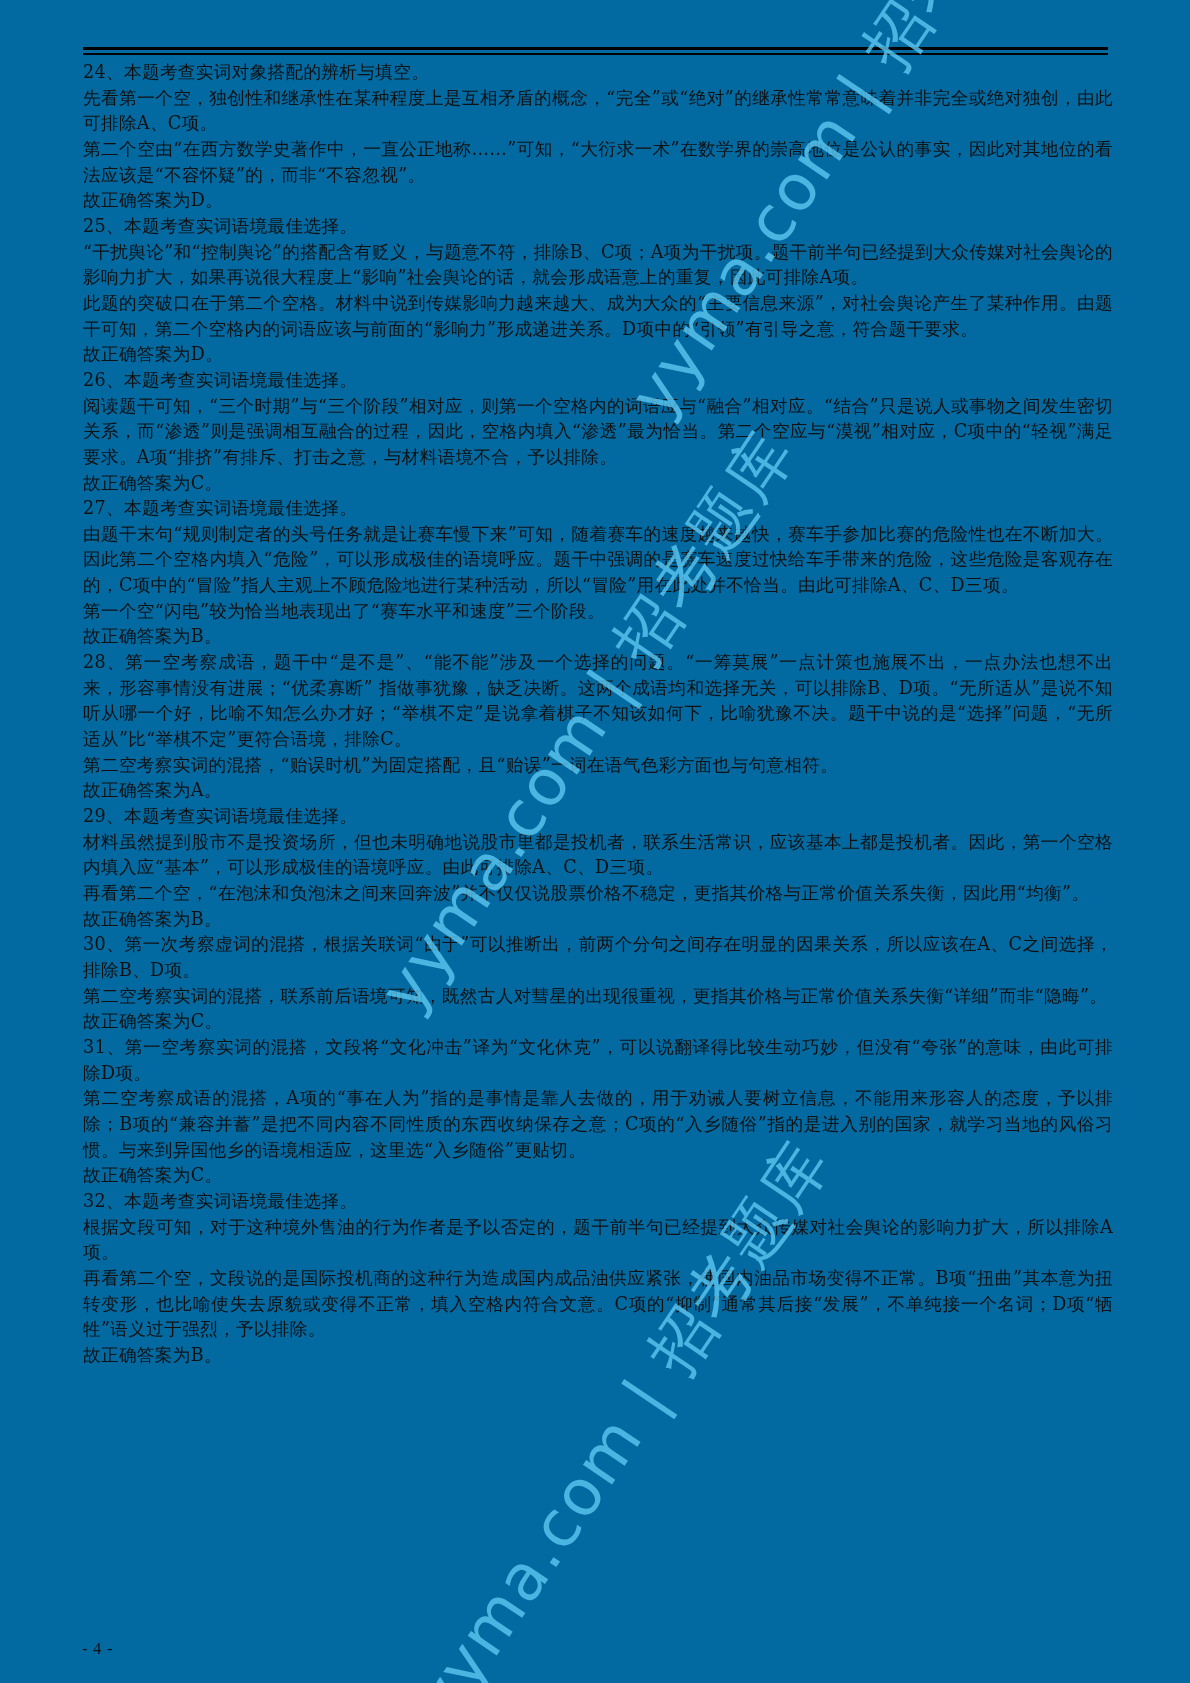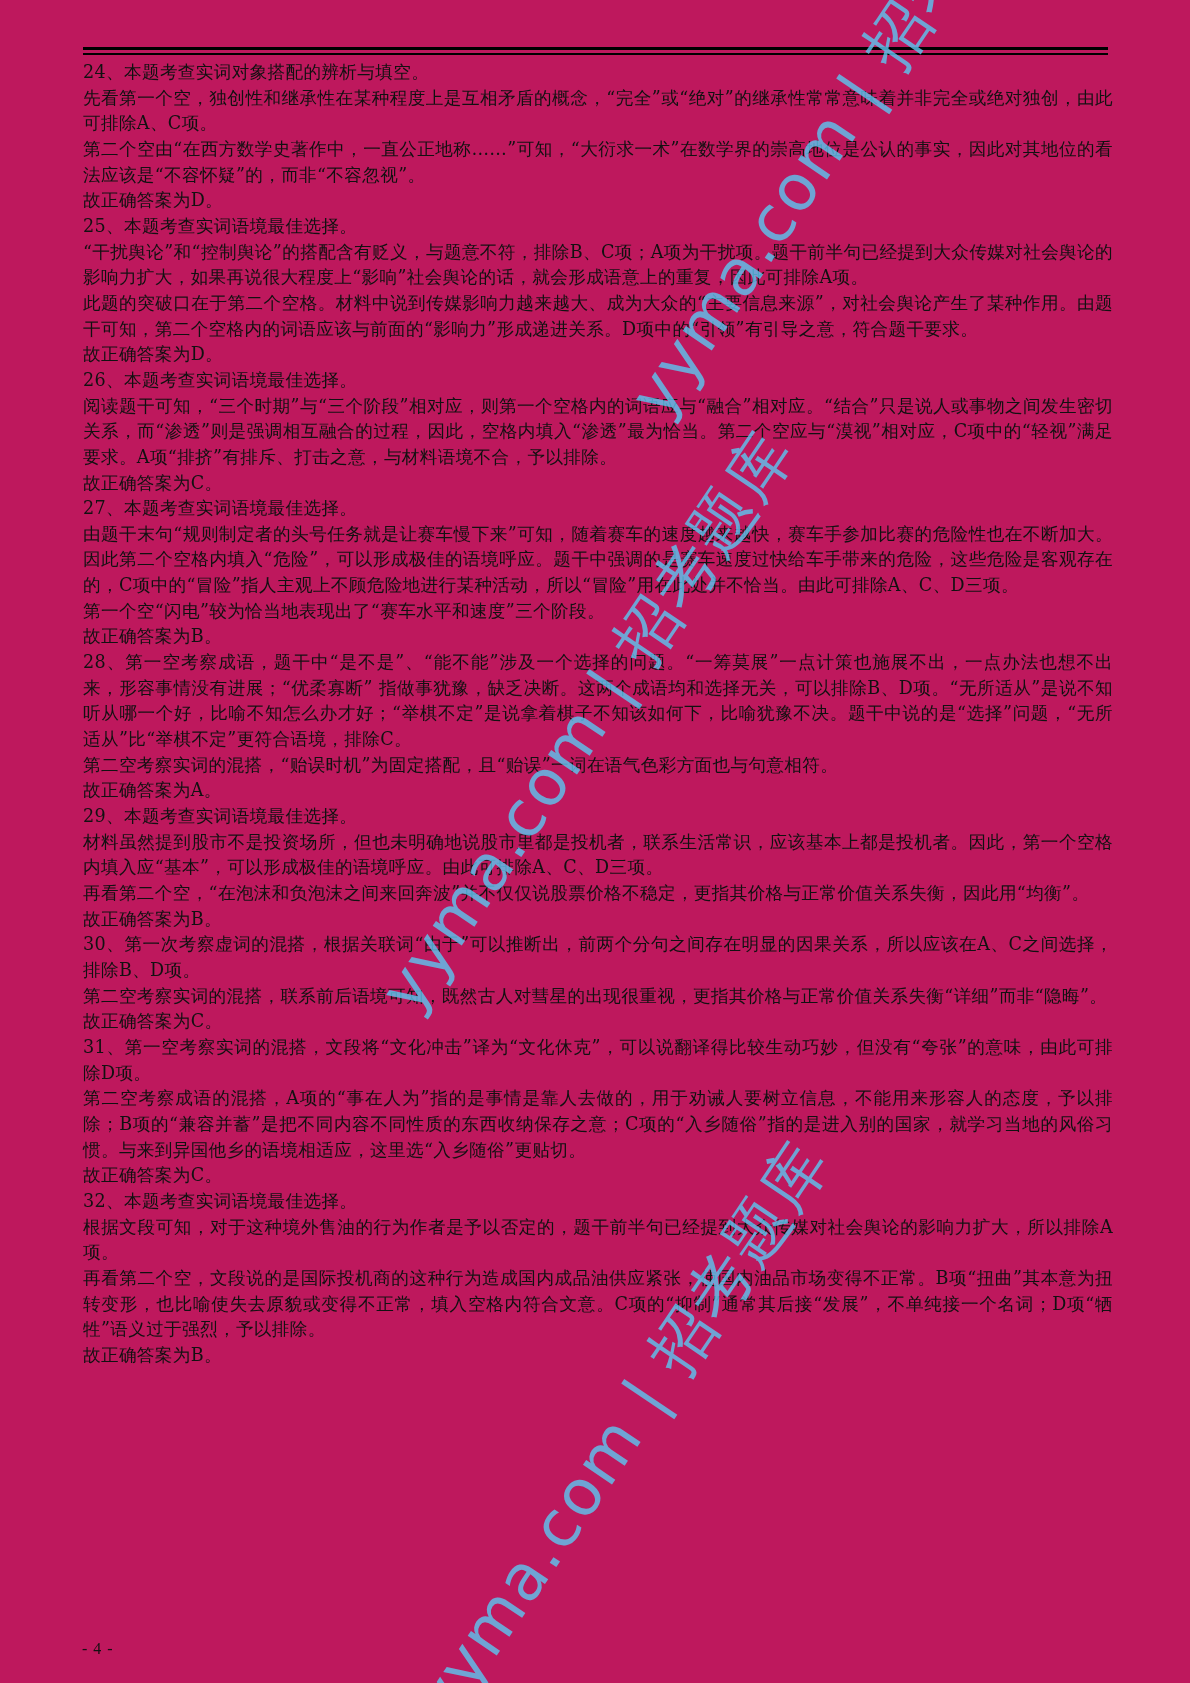--- a/index.html
+++ b/index.html
@@ -13,21 +13,21 @@
     position: relative;
     overflow: hidden;
     font-family: "DejaVu Serif", "Liberation Serif", serif;
     color: #111111;
   }
   .page {
     position: absolute;
     left: 0; top: 0;
     width: 1190px;
     height: 1683px;
-    background: #be185d;
+    background: #0369a1;
   }
   .header-rule {
     position: absolute;
     left: 83px;
     width: 1025px;
     top: 47px;
     height: 9px;
   }
   .header-rule .thick {
     position: absolute;

